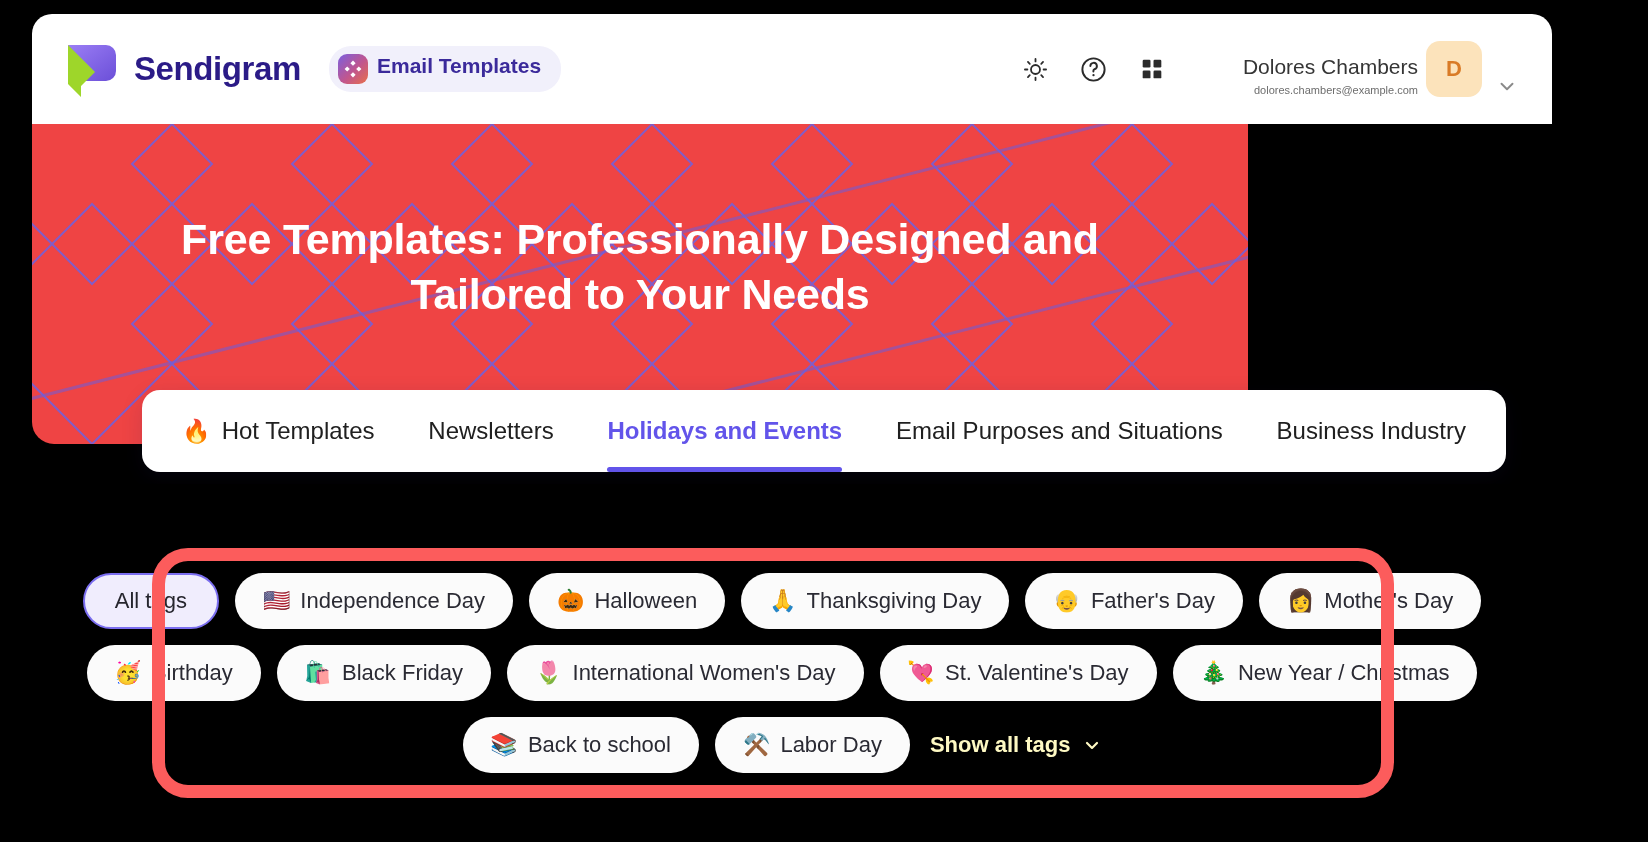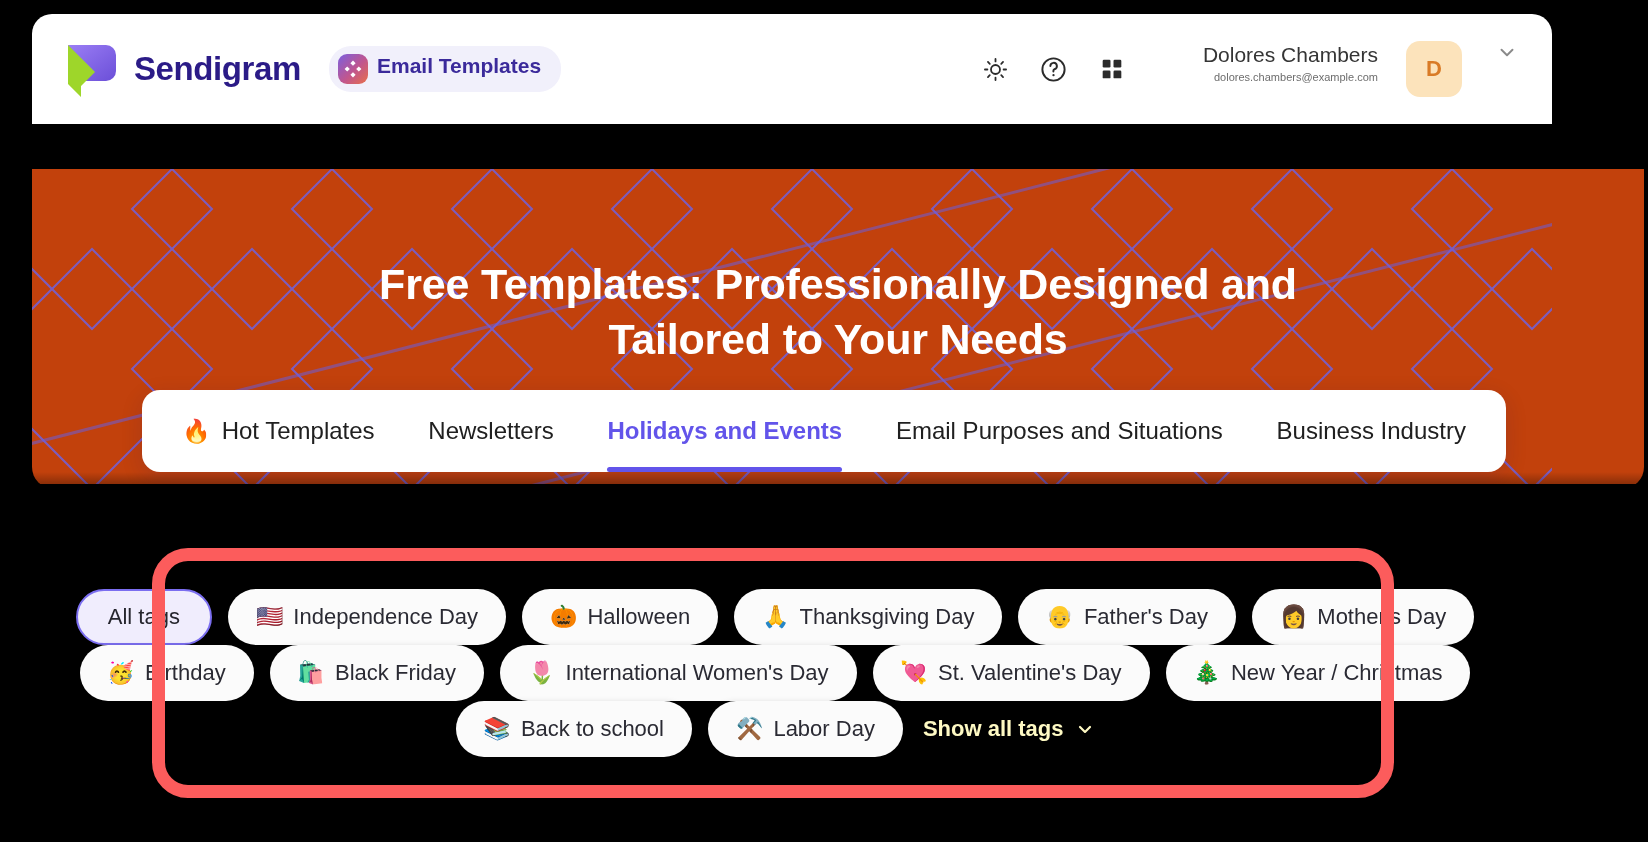--- a/index.html
+++ b/index.html
@@ -87,22 +87,22 @@
     display: flex; align-items: center; justify-content: center;
     color: #2b2b2b;
     cursor: pointer;
     background: transparent;
     border: none;
   }
   .hdr-icon-btn svg { display: block; }
 
   .user-block {
     display: flex;
-    align-items: flex-start;
-    gap: 28px;
+    align-items: flex-end;
+    gap: 8px;
     margin-left: 62px;
     cursor: pointer;
   }
   .user-text { text-align: right; line-height: 1.3; }
   .user-name {
     font-size: 21px;
     color: #353535;
   }
   .user-email {
     font-size: 11px;
@@ -123,27 +123,26 @@
     color: #8a8a8a;
     display: flex; align-items: center;
     margin-left: 6px;
   }
 
   
   #hero {
     position: absolute;
     left: 32px;
     top: 124px;
-    width: 1612px;
+    width: 1216px;
     height: 320px;
-    background: #c2410c;
+    background: #ef4444;
     border-bottom-left-radius: 22px;
     border-bottom-right-radius: 22px;
     overflow: hidden;
-    margin-top: 45px;
   }
   #hero .pattern {
     position: absolute;
     inset: 0;
     opacity: 1;
   }
   #hero .hero-inner {
     position: relative;
     height: 100%;
     display: flex;
@@ -255,28 +254,29 @@
     width: 1242px;
     height: 250px;
     border: 13px solid #fc5c5c;
     border-radius: 36px;
     box-sizing: border-box;
     pointer-events: none;
     filter: blur(0.3px);
   }
   #tag-panel {
     position: absolute;
-    left: 154px;
+    left: 161px;
     top: 548px;
     width: 1242px;
     height: 250px;
     display: flex;
     flex-direction: column;
     align-items: center;
     justify-content: center;
+    gap: 16px;
     padding: 18px 24px;
   }
   .tag-row {
     display: flex;
     align-items: center;
     justify-content: center;
     gap: 16px;
     width: 100%;
   }
   .tag-pill {

